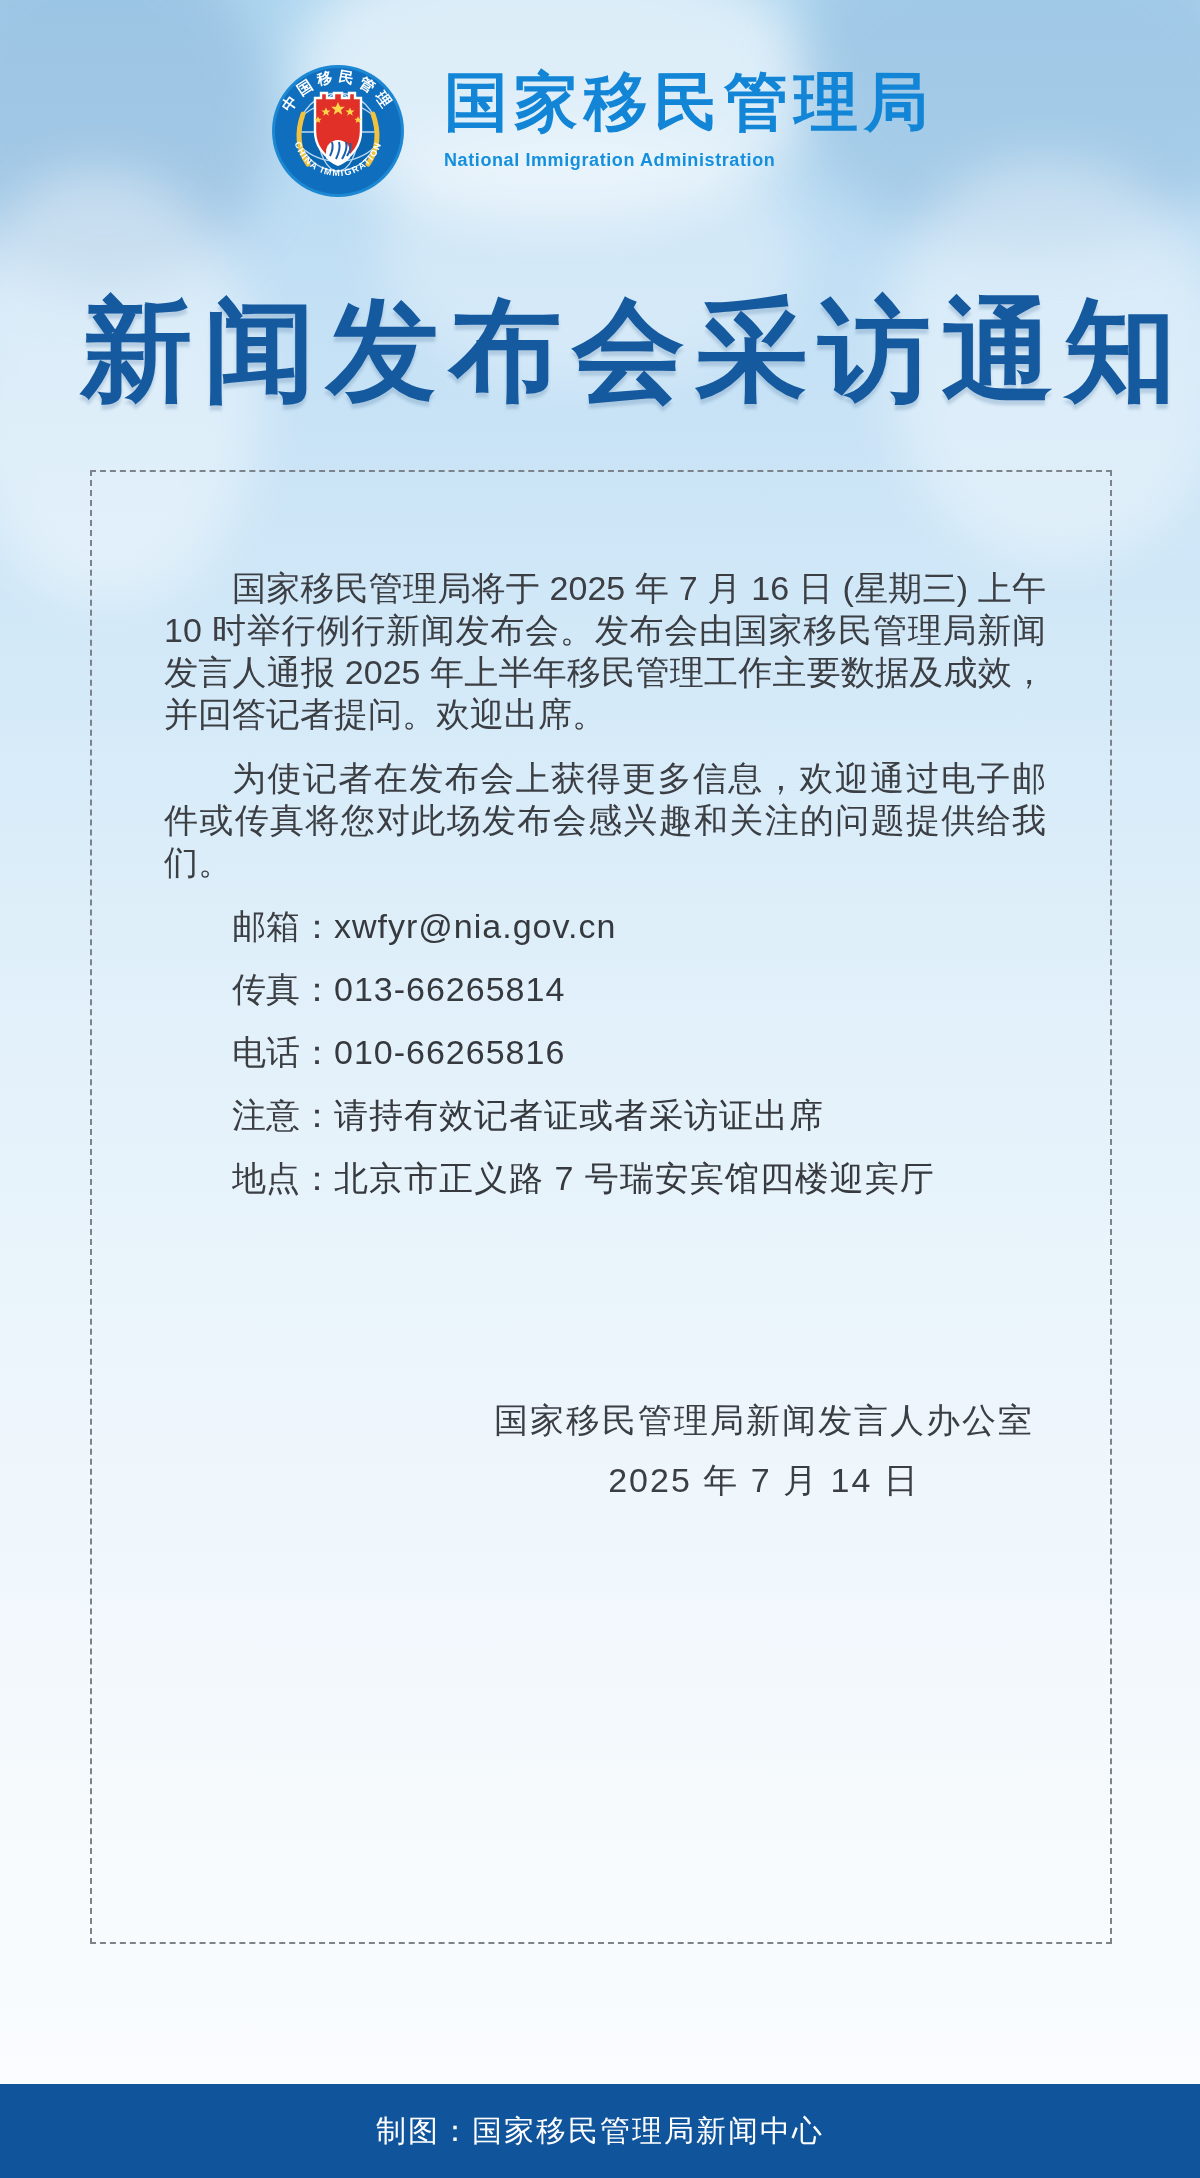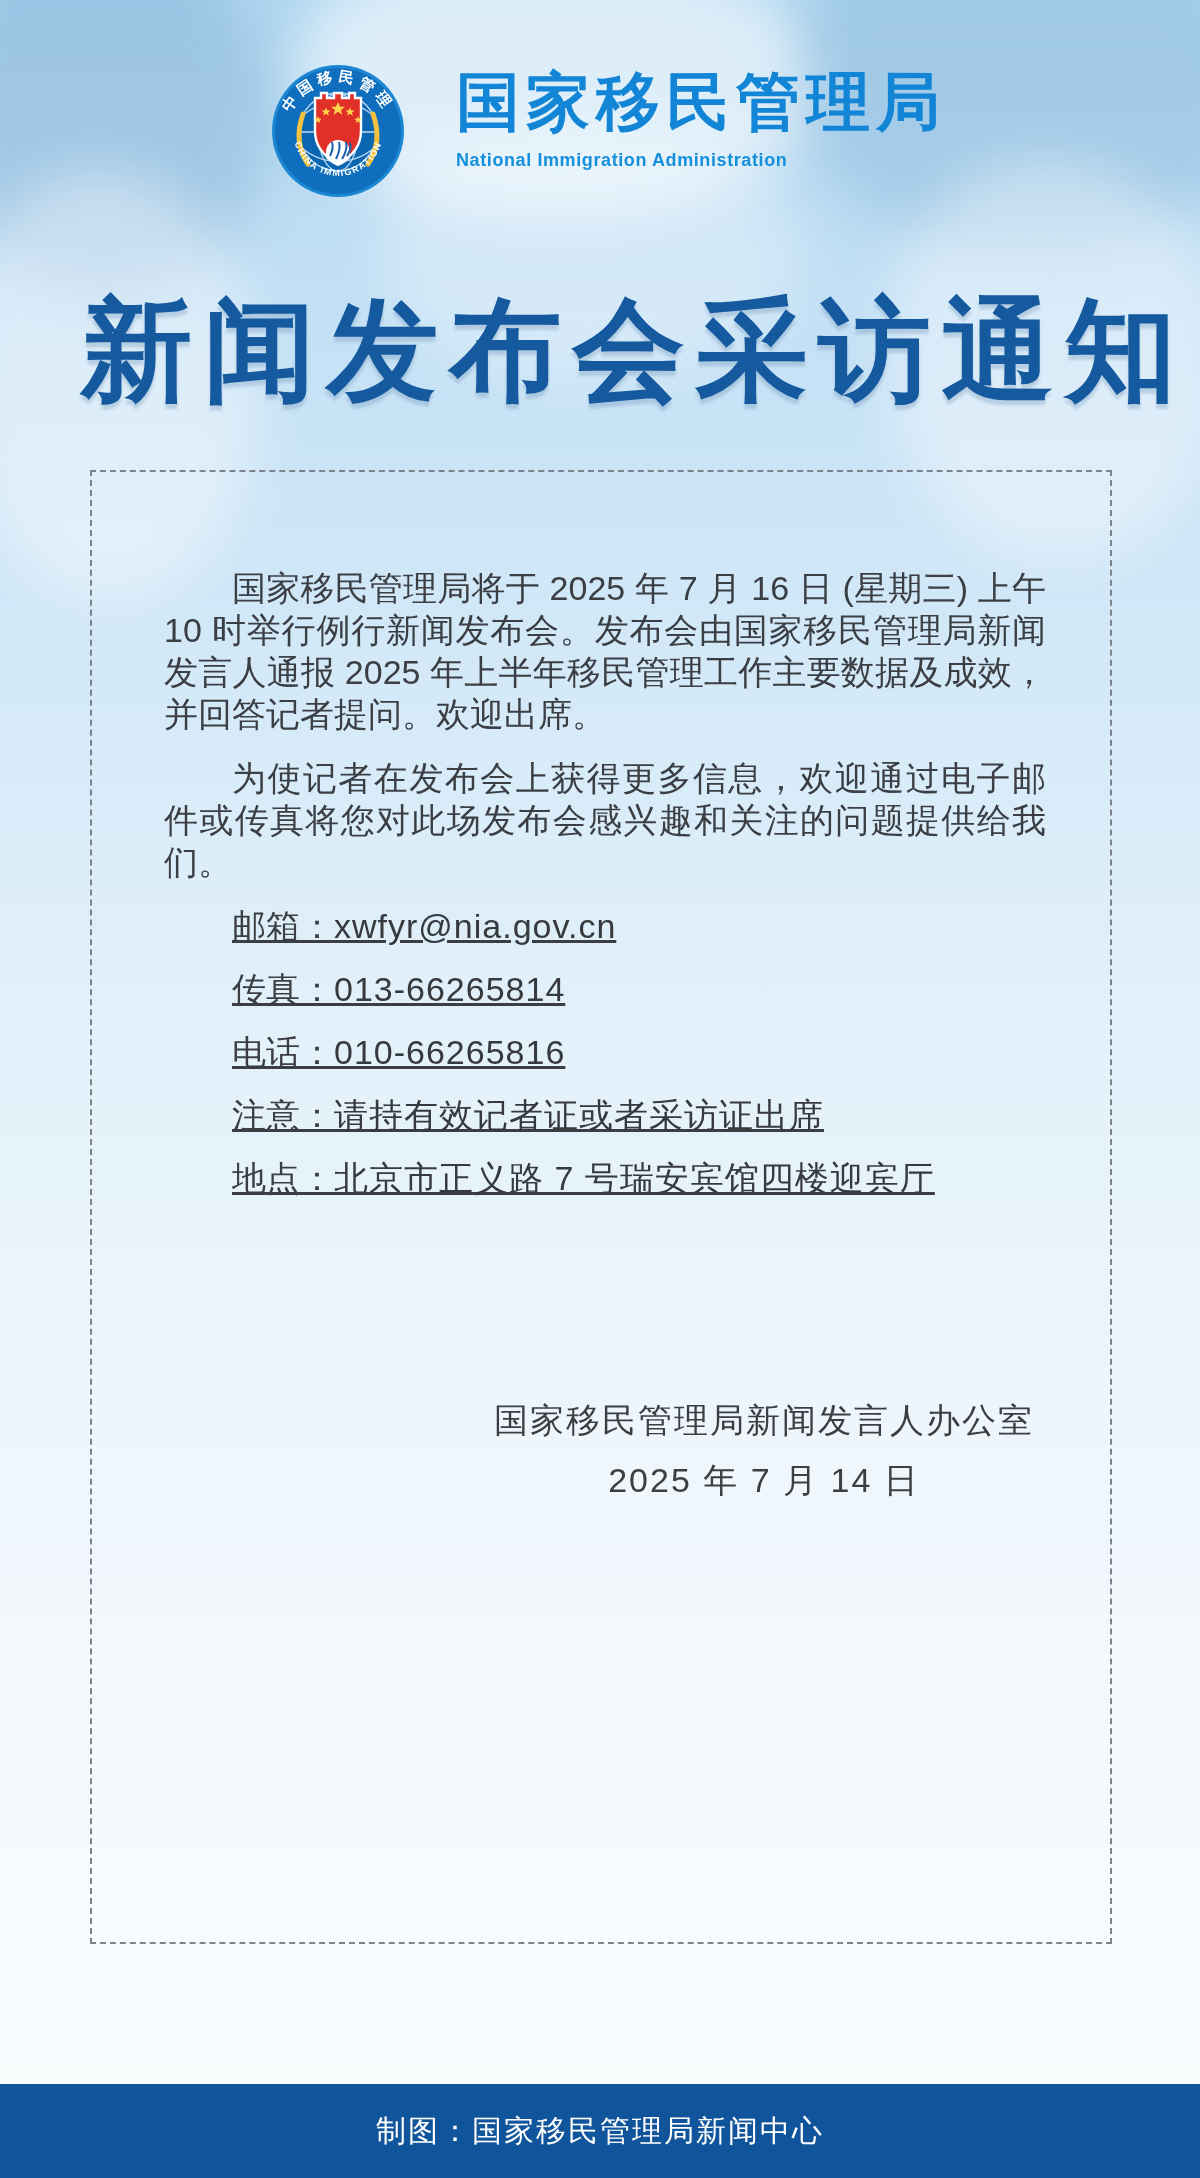--- a/index.html
+++ b/index.html
@@ -17,21 +17,21 @@
   .map-blob{position:absolute;filter:blur(26px);border-radius:45% 55% 50% 50%;}
   .blob-1{left:-60px;top:-70px;width:330px;height:360px;background:rgba(125,170,210,0.40);}
   .blob-2{left:300px;top:-60px;width:520px;height:280px;background:rgba(255,255,255,0.55);}
   .blob-3{left:800px;top:-80px;width:460px;height:330px;background:rgba(140,185,220,0.45);}
   .blob-4{left:-40px;top:170px;width:300px;height:430px;background:rgba(255,255,255,0.40);}
   .blob-5{left:890px;top:160px;width:340px;height:400px;background:rgba(255,255,255,0.38);}
   .blob-6{left:380px;top:120px;width:420px;height:260px;background:rgba(255,255,255,0.30);}
 
   
   .logo{position:absolute;left:271px;top:64px;width:134px;height:134px;}
-  .org-titles{position:absolute;left:456px;top:70px;}
+  .org-titles{position:absolute;left:444px;top:70px;}
   .org-cn{
     font-size:64px;font-weight:bold;color:#1285d6;
     letter-spacing:6px;line-height:1;white-space:nowrap;
   }
   .org-en{
     margin-top:16px;font-size:18px;font-weight:bold;color:#1590dc;
     letter-spacing:0.6px;white-space:nowrap;
   }
 
   
@@ -46,21 +46,21 @@
   
   .notice-box{
     position:absolute;left:90px;top:470px;
     width:1022px;height:1474px;box-sizing:border-box;
     border:2px dashed #7d838a;
     padding:95px 64px 0 72px;
     color:#3b3e43;font-size:34px;line-height:42px;
   }
   .para{margin:0 0 22px 0;text-indent:2em;text-align:justify;}
   .contacts{margin-top:6px;}
-  .contact-row{margin:0 0 21px 2em;white-space:nowrap;text-decoration:underline;}
+  .contact-row{margin:0 0 21px 2em;white-space:nowrap;}
   .contact-label{color:#3b3e43;}
   .contact-value{color:#36393e;letter-spacing:1px;}
   .signature-block{
     margin-top:200px;margin-left:auto;margin-right:12px;
     width:fit-content;text-align:center;
   }
   .signature-line{white-space:nowrap;letter-spacing:2px;}
   .date-line{margin-top:18px;white-space:nowrap;letter-spacing:2px;}
 
   

